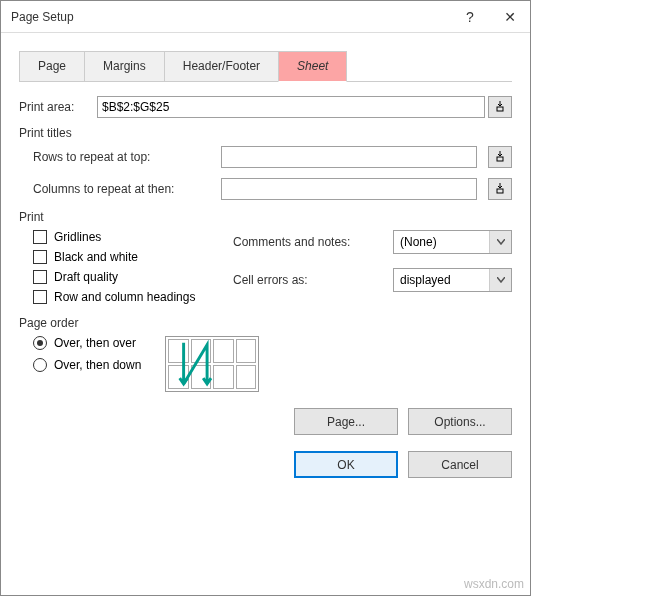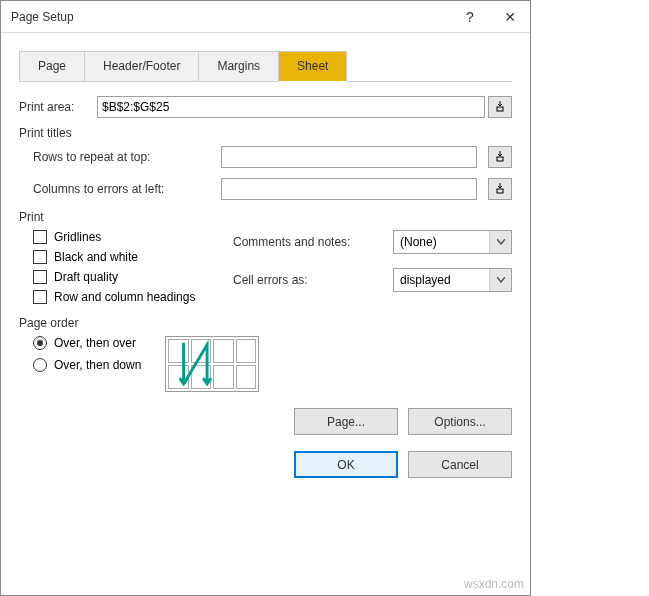--- a/index.html
+++ b/index.html
@@ -4,21 +4,21 @@
 <style>
   * { box-sizing: border-box; font-family: "Segoe UI", Tahoma, sans-serif; font-size: 12px; }
   body { margin: 0; background: #fff; }
   .dialog { width: 531px; height: 596px; border: 1px solid #888; background: #fff; position: relative; }
   .titlebar { height: 32px; display: flex; align-items: center; padding: 0 0 0 10px; border-bottom: 1px solid #ddd; background: #fff; }
   .titlebar .title { flex: 1; color: #333; }
   .titlebar .tb-btn { width: 40px; height: 32px; display: flex; align-items: center; justify-content: center; color: #333; font-size: 14px; }
   .body { padding: 12px 18px 8px 18px; }
   .tabs { display: flex; border-bottom: 1px solid #ccc; margin: 6px 0 14px 0; }
   .tab { padding: 7px 18px 8px 18px; background: #f0f0f0; border: 1px solid #ccc; margin-right: -1px; margin-bottom: -1px; color: #333; }
-  .tab.active { background: #eab308; border-bottom: 1px solid #fff; position: relative; z-index: 2; }
+  .tab.active { background: #fca5a5; border-bottom: 1px solid #fff; position: relative; z-index: 2; font-style: italic; }
   .row { display: flex; align-items: center; margin-bottom: 8px; }
   .row .lbl { width: 78px; color: #333; }
   .input-text { flex: 1; height: 22px; border: 1px solid #a0a0a0; padding: 0 4px; background: #fff; color: #000; }
   .range-btn { width: 24px; height: 22px; border: 1px solid #a0a0a0; background: #e6e6e6; margin-left: 3px; display: flex; align-items: center; justify-content: center; }
   .fieldset-label { color: #333; margin: 6px 0 6px 0; }
   .indent { margin-left: 14px; }
   .subrow { display: flex; align-items: center; margin-bottom: 10px; gap: 8px; }
   .subrow .slbl { width: 180px; color: #333; }
   .subrow .sinput { flex: 1; height: 22px; border: 1px solid #a0a0a0; background: #fff; }
   .checkbox-row { display: flex; align-items: center; margin-bottom: 6px; }
@@ -52,22 +52,22 @@
   <div class="titlebar">
     <span class="title">Page Setup</span>
     <div class="tb-btn">?</div>
     <div class="tb-btn">✕</div>
   </div>
 
   <div class="body">
 
     <div class="tabs">
       <div class="tab">Page</div>
+      <div class="tab">Margins</div>
       <div class="tab">Header/Footer</div>
-      <div class="tab">Margins</div>
       <div class="tab active">Sheet</div>
     </div>
 
     <div class="row">
       <span class="lbl">Print area:</span>
       <input class="input-text" value="$B$2:$G$25" style="">
       <div class="range-btn">
         <span>
           <svg width="12" height="12" viewBox="0 0 12 12">
               <rect x="3" y="7" width="6" height="4" fill="none" stroke="#000" stroke-width="1"></rect>
@@ -85,21 +85,21 @@
         <div class="range-btn">
           <span>
             <svg width="12" height="12" viewBox="0 0 12 12">
                 <rect x="3" y="7" width="6" height="4" fill="none" stroke="#000" stroke-width="1"></rect>
                 <path d="M6 1 L6 6 M4 4 L6 6 L8 4" fill="none" stroke="#000" stroke-width="1"></path>
               </svg>
           </span>
         </div>
       </div>
       <div class="subrow">
-        <span class="slbl">Columns to errors at left:</span>
+        <span class="slbl">Columns to repeat at then:</span>
         <input class="sinput" value="" style="">
         <div class="range-btn">
           <span>
             <svg width="12" height="12" viewBox="0 0 12 12">
                 <rect x="3" y="7" width="6" height="4" fill="none" stroke="#000" stroke-width="1"></rect>
                 <path d="M6 1 L6 6 M4 4 L6 6 L8 4" fill="none" stroke="#000" stroke-width="1"></path>
               </svg>
           </span>
         </div>
       </div>

